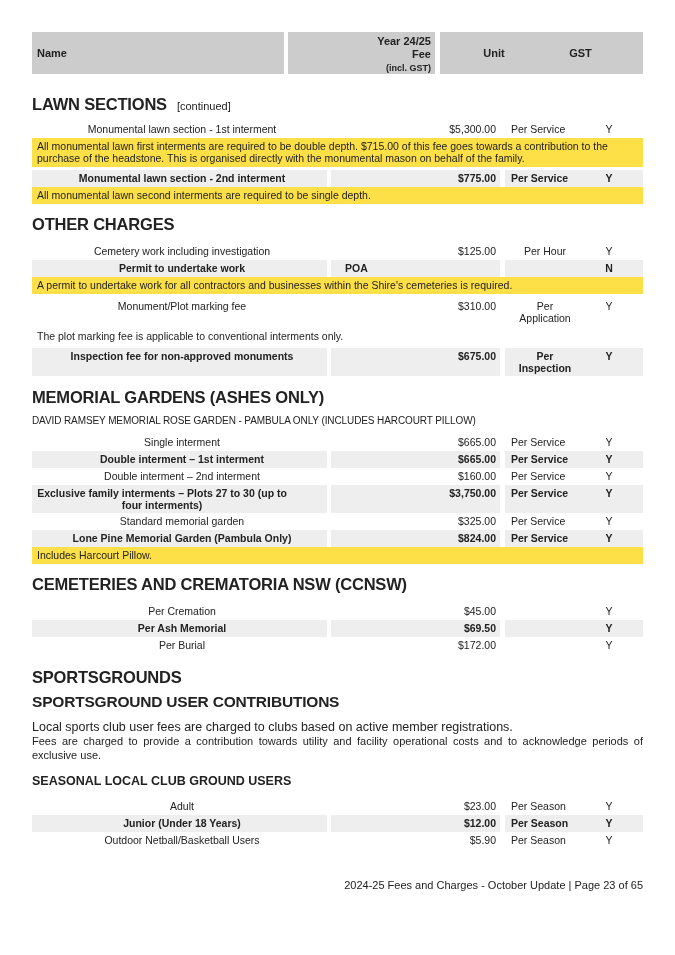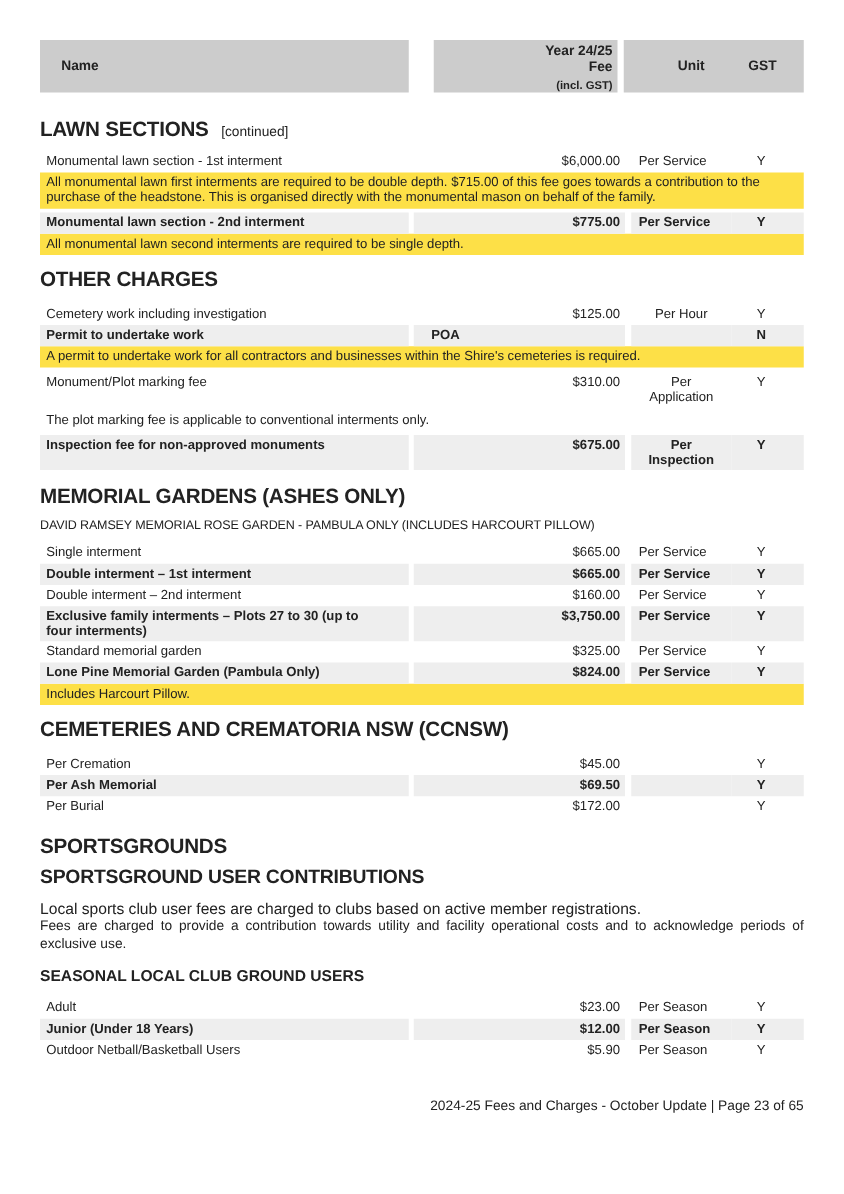--- a/index.html
+++ b/index.html
@@ -5,37 +5,37 @@
   html, body { margin: 0; padding: 0; background: #ffffff; }
   body {
     width: 675px; height: 955px; position: relative; overflow: hidden;
     font-family: "Liberation Sans", sans-serif; color: #222222;
   }
   .page { position: absolute; left: 32px; top: 32px; width: 611px; }
 
   
   .hdr { display: flex; height: 42px; }
   .hdr > div { background: #cccccc; font-weight: bold; font-size: 11px; color: #222; box-sizing: border-box; }
-  .hdr .c-name { width: 295px; display: flex; align-items: center; padding-left: 17px; margin-right: 20px; }
+  .hdr .c-name { width: 252px; display: flex; align-items: center; padding-left: 5px; margin-right: 4px; }
   .hdr .c-fee { width: 147px; text-align: right; padding: 3px 4px 0 0; line-height: 13px; margin-right: 5px; }
   .hdr .c-fee .small { font-size: 9px; display: block; line-height: 14px; }
   .hdr .c-ug { flex: 1; display: flex; align-items: center; }
   .hdr .c-ug .u { width: 80px; text-align: center; padding-left: 28px; box-sizing: border-box; }
   .hdr .c-ug .g { flex: 1; text-align: center; padding-right: 2px; }
 
   h1.sec {
     font-size: 16.5px; font-weight: bold; margin: 0; padding-left: 0; letter-spacing: -0.2px;
   }
   h1.sec .cont { font-size: 11px; font-weight: normal; margin-left: 10px; letter-spacing: 0; }
   h2.sub { font-size: 10px; font-weight: normal; margin: 0; letter-spacing: -0.1px; }
   h3.sub3 { font-size: 12.5px; font-weight: bold; margin: 0; }
 
   .row { display: flex; font-size: 10.5px; min-height: 17px; line-height: 12px; }
   .row > div { box-sizing: border-box; padding-top: 2px; padding-bottom: 2px; }
-  .row .n { width: 295px; padding-left: 5px; margin-right: 4px; }
+  .row .n { width: 295px; padding-left: 5px; margin-right: 4px; text-align: center; }
   .row .f { width: 169px; padding-right: 4px; text-align: right; margin-right: 5px; }
   .row .f.left { text-align: left; padding-left: 14px; }
   .row .u { width: 80px; padding-left: 6px; }
   .row .u.center { text-align: center; padding-left: 0; }
   .row .g { flex: 1; text-align: center; padding-right: 10px; }
   .row.alt > div { background: #eeeeee; font-weight: bold; }
   .row.alt .g { background: #eeeeee; }
   .row.alt .u + .g { margin-left: 0; }
   .note { font-size: 10.5px; line-height: 12px; padding: 2px 5px 3px 5px; background: #fde047; }
   .para { font-size: 12.5px; line-height: 14px; }
@@ -59,21 +59,21 @@
       <span class="u">Unit</span>
       <span class="g">GST</span>
     </div>
   </div>
 
   <h1 class="sec" style="margin-top:21px"><span>LAWN SECTIONS</span><span class="cont">[continued]</span></h1>
 
   <div style="margin-top:7px">
     <div class="row">
       <div class="n">Monumental lawn section - 1st interment</div>
-      <div class="f">$6,000.00</div>
+      <div class="f">$5,300.00</div>
       <div class="u">Per Service</div>
       <div class="g">Y</div>
     </div>
     <div class="note">All monumental lawn first interments are required to be double depth. $715.00 of this fee goes towards a contribution to the purchase of the headstone. This is organised directly with the monumental mason on behalf of the family.</div>
     <div class="row alt" style="margin-top:3px">
       <div class="n">Monumental lawn section - 2nd interment</div>
       <div class="f">$775.00</div>
       <div class="u">Per Service</div>
       <div class="g">Y</div>
     </div>

